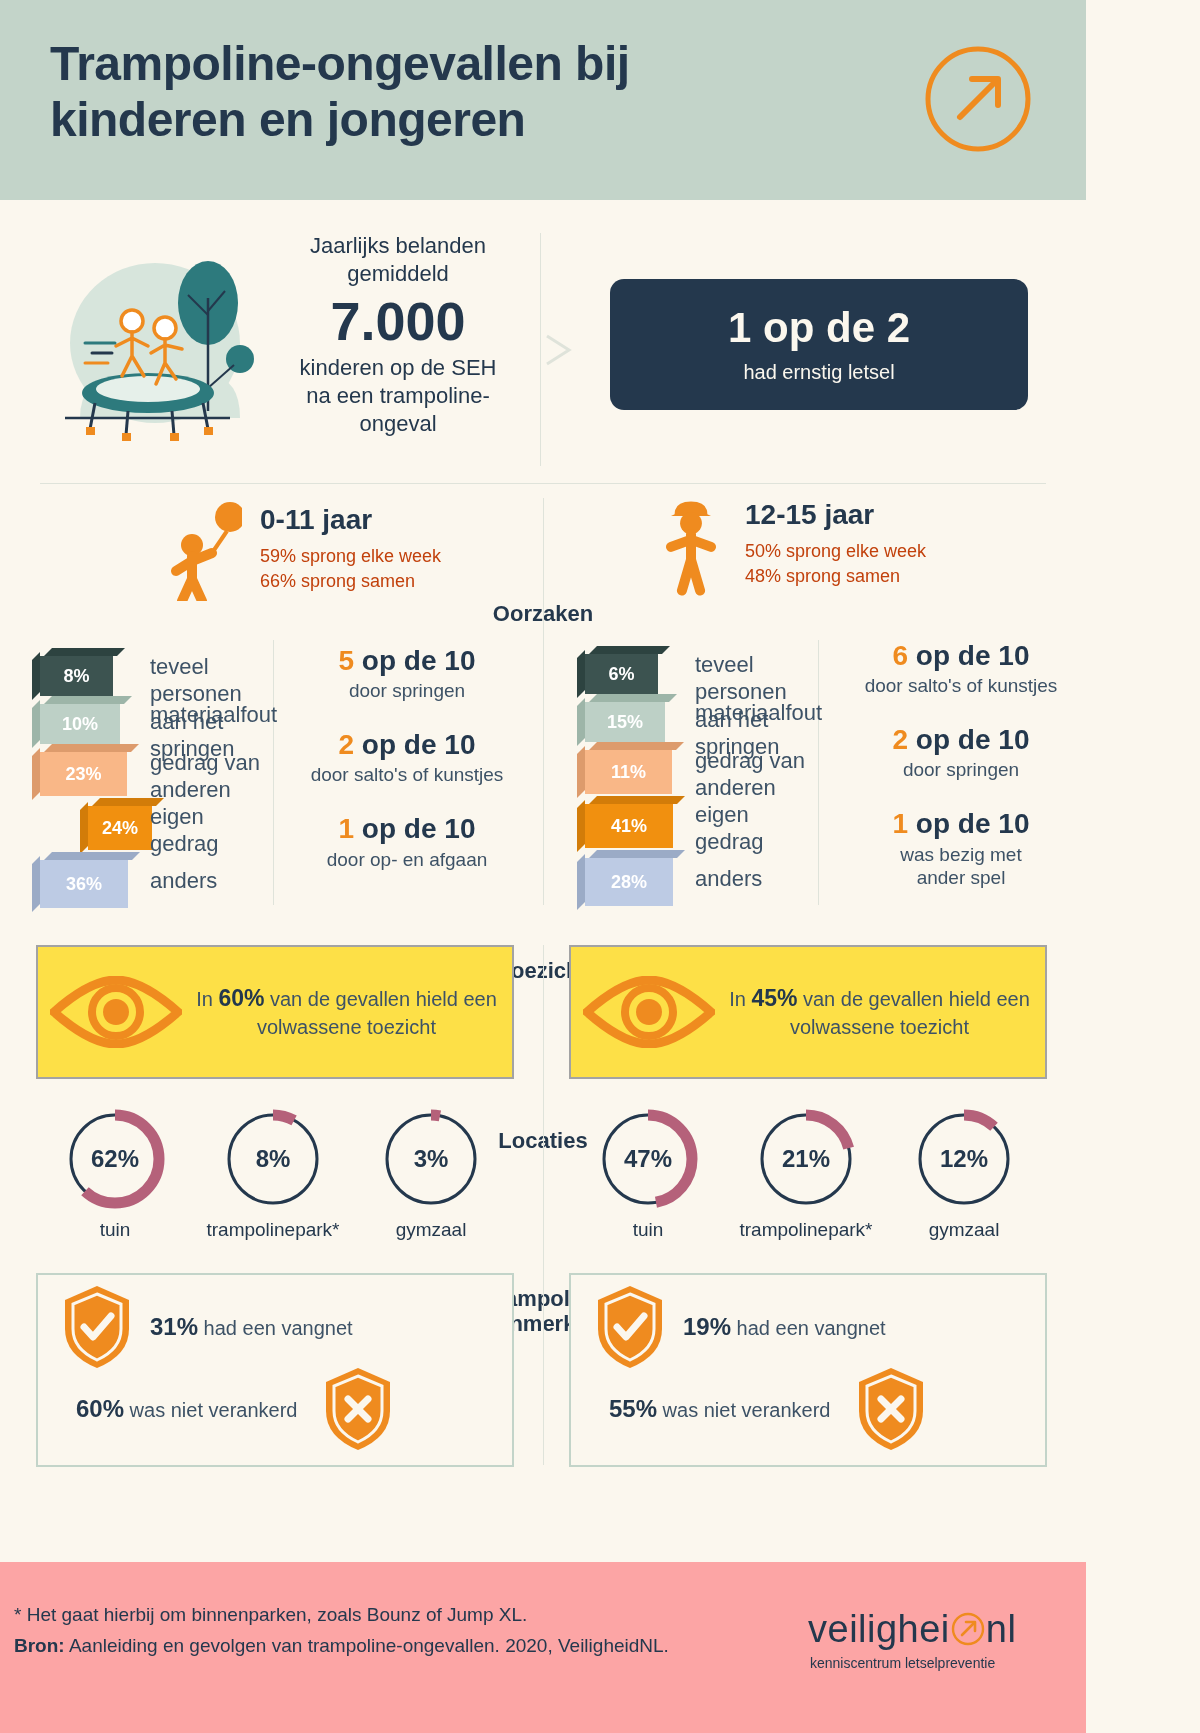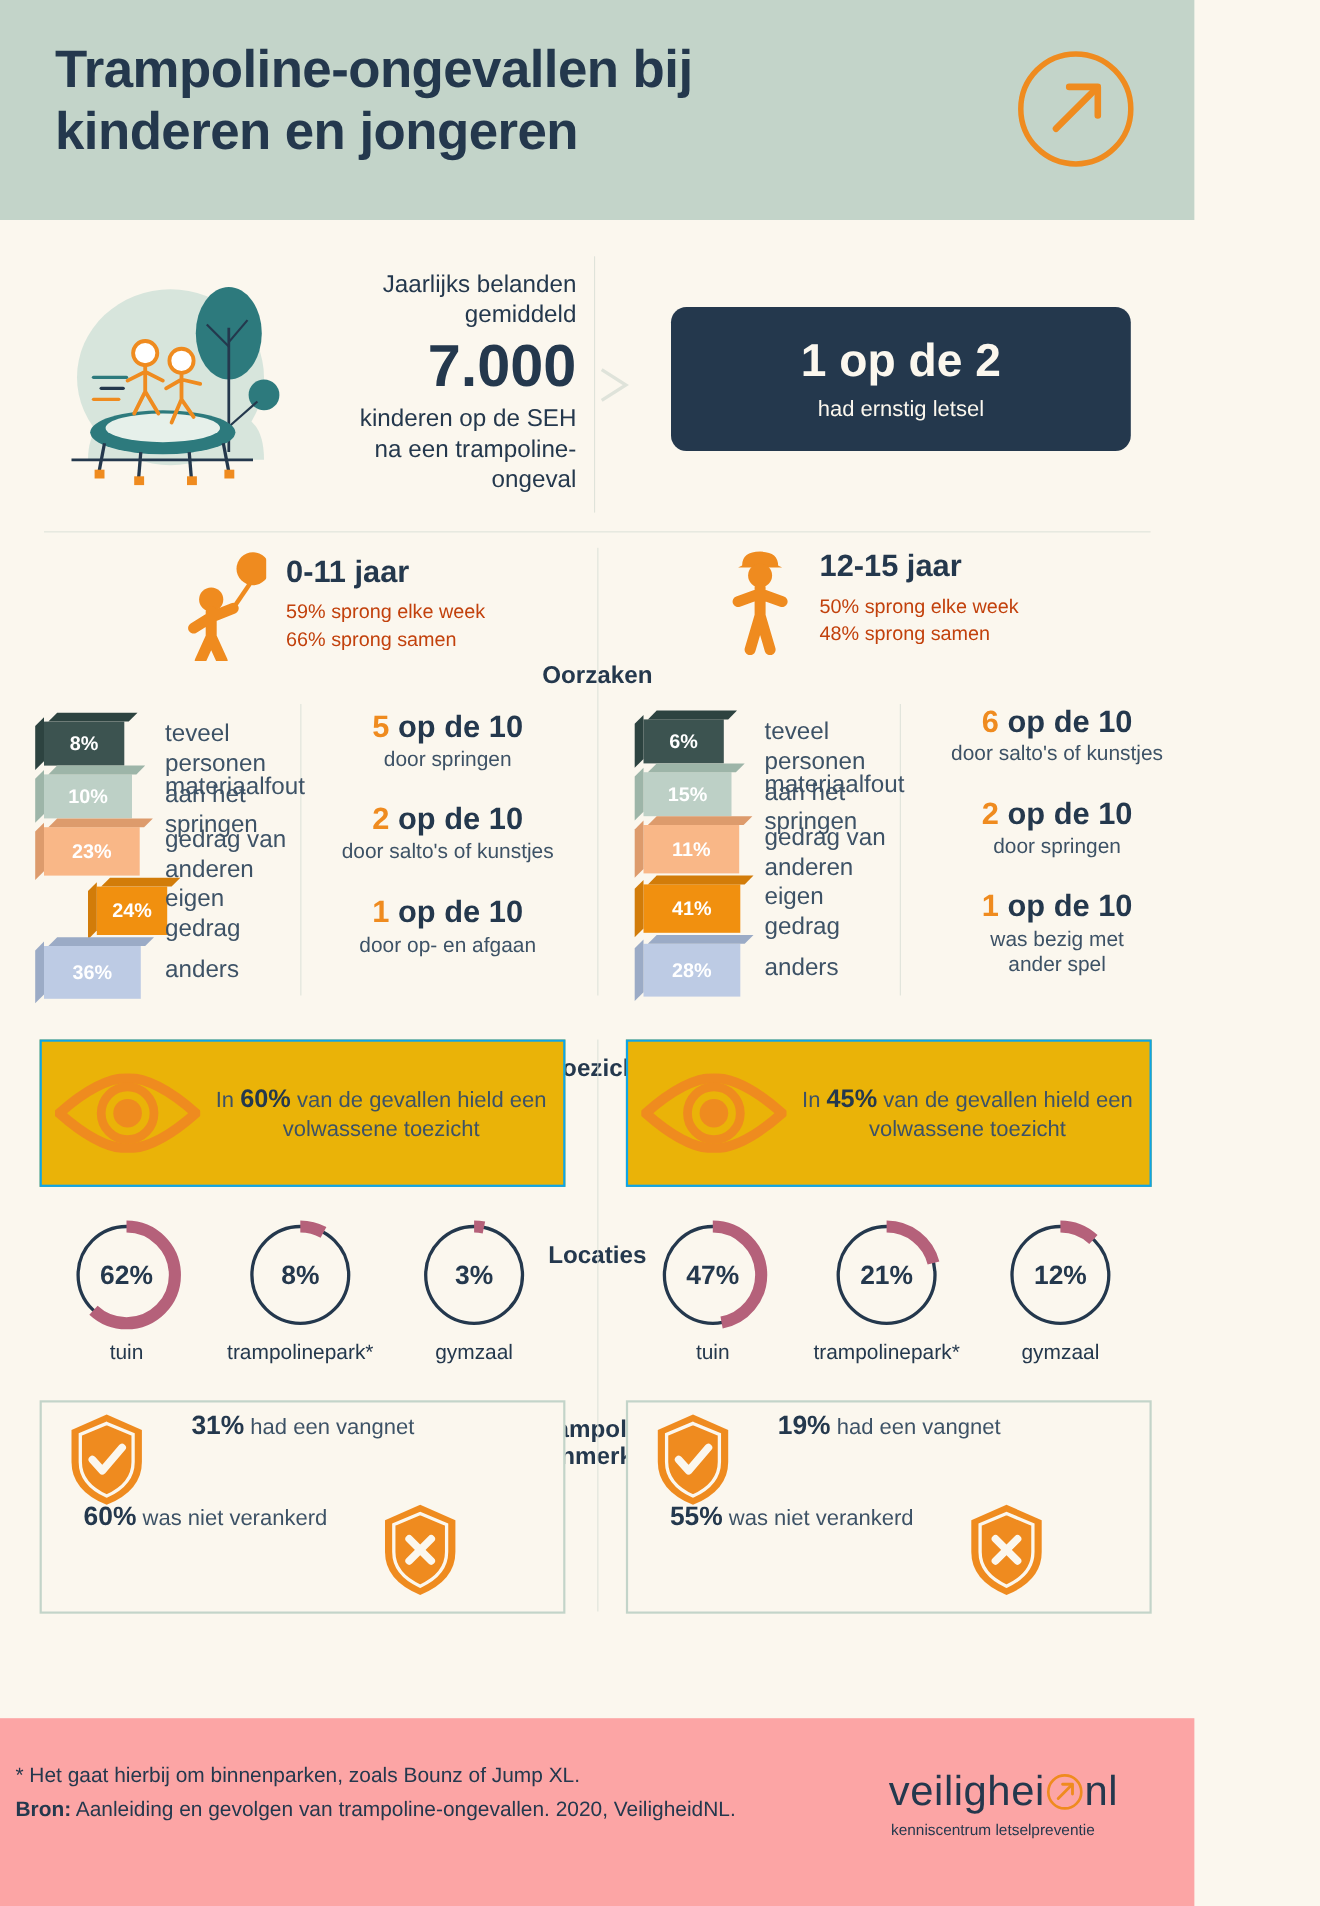--- a/index.html
+++ b/index.html
@@ -28,22 +28,22 @@
     font-size:48px;font-weight:bold;line-height:1.16;
     color:#24384d;letter-spacing:-0.5px;
   }
   .header-logo{
     position:absolute;right:54px;top:45px;width:108px;height:108px;
   }
 
   
   .illus{position:absolute;left:60px;top:243px;width:215px;height:205px;}
   .top-text{
-    position:absolute;left:272px;top:244px;width:252px;
-    text-align:right;font-size:22px;line-height:1.28;color:#24384d;
+    position:absolute;left:272px;top:232px;width:252px;
+    text-align:center;font-size:22px;line-height:1.28;color:#24384d;
   }
   .big-number{
     font-size:54px;font-weight:bold;line-height:1.12;display:block;margin:3px 0 2px;
   }
   .chevron{
     position:absolute;left:543px;top:333px;width:30px;height:34px;
   }
   .dark-box{
     position:absolute;left:610px;top:279px;width:418px;height:131px;
     background:#24384d;border-radius:14px;
@@ -113,21 +113,21 @@
   .ratios-l{left:272px;top:645px;}
   .ratios-r{left:826px;top:640px;}
   .ratio{margin-bottom:26px;}
   .ratio .head{font-size:28px;font-weight:bold;line-height:1.12;}
   .ratio .head b{color:#ef8b1f;font-weight:bold;}
   .ratio .sub{font-size:19px;line-height:1.25;margin-top:3px;color:#3d5266;}
 
   
   .tz-box{
     position:absolute;top:945px;width:474px;height:130px;
-    border:2px solid #0ea5e9;background:#eab308;
+    border:2px solid #a3a3a3;background:#fde047;
     display:flex;align-items:center;
   }
   .tz-l{left:36px;}
   .tz-r{left:569px;}
   .tz-eye{width:155px;flex:0 0 155px;display:flex;justify-content:center;}
   .tz-text{flex:1;text-align:center;font-size:20px;line-height:1.34;color:#3d5266;padding-right:12px;}
   .tz-text b{color:#24384d;font-size:23px;}
 
   
   .loc-group{position:absolute;top:1105px;width:474px;display:flex;}
@@ -138,21 +138,21 @@
   .loc .cap{font-size:19px;margin-top:6px;color:#24384d;}
   .donut-val{font-size:24px;font-weight:bold;fill:#24384d;}
 
   
   .km-box{
     position:absolute;top:1273px;width:474px;height:190px;
     border:2px solid #c3d4c9;background:#fbf7ee;
   }
   .km-l{left:36px;}
   .km-r{left:569px;}
-  .km-row{position:absolute;display:flex;gap:24px;}
+  .km-row{position:absolute;display:flex;align-items:center;}
   .km-r1{left:24px;top:8px;}
   .km-r2{left:38px;top:90px;}
   .km-txt{font-size:20px;color:#3d5266;}
   .km-txt b{font-size:24px;font-weight:bold;color:#24384d;}
   .shield{flex:0 0 auto;}
 
   
   .footer{
     position:absolute;left:0;bottom:0;width:1086px;height:171px;
     background:#fca5a5;

